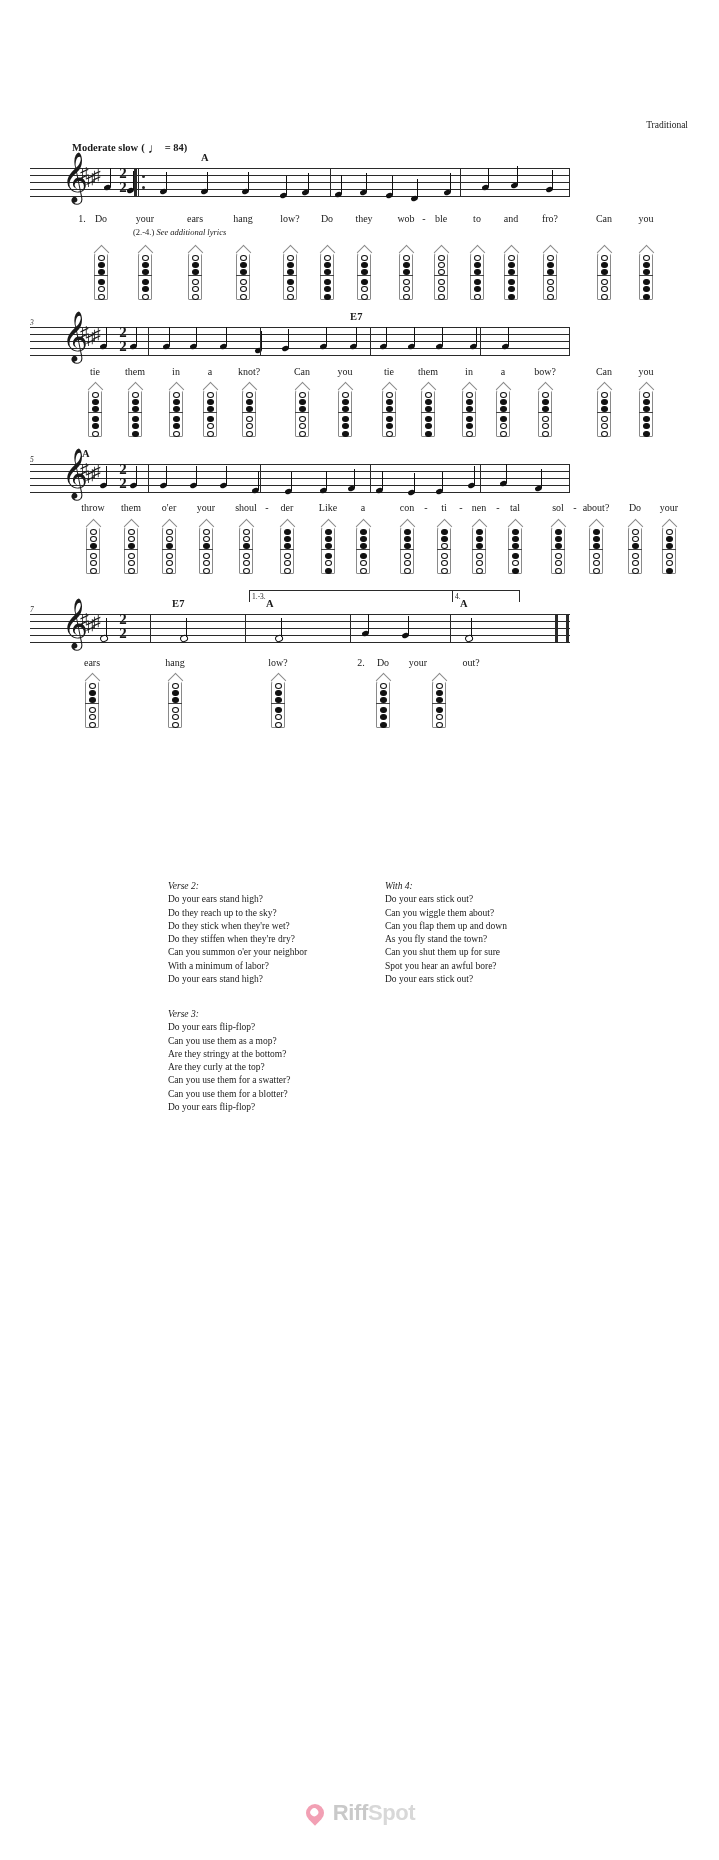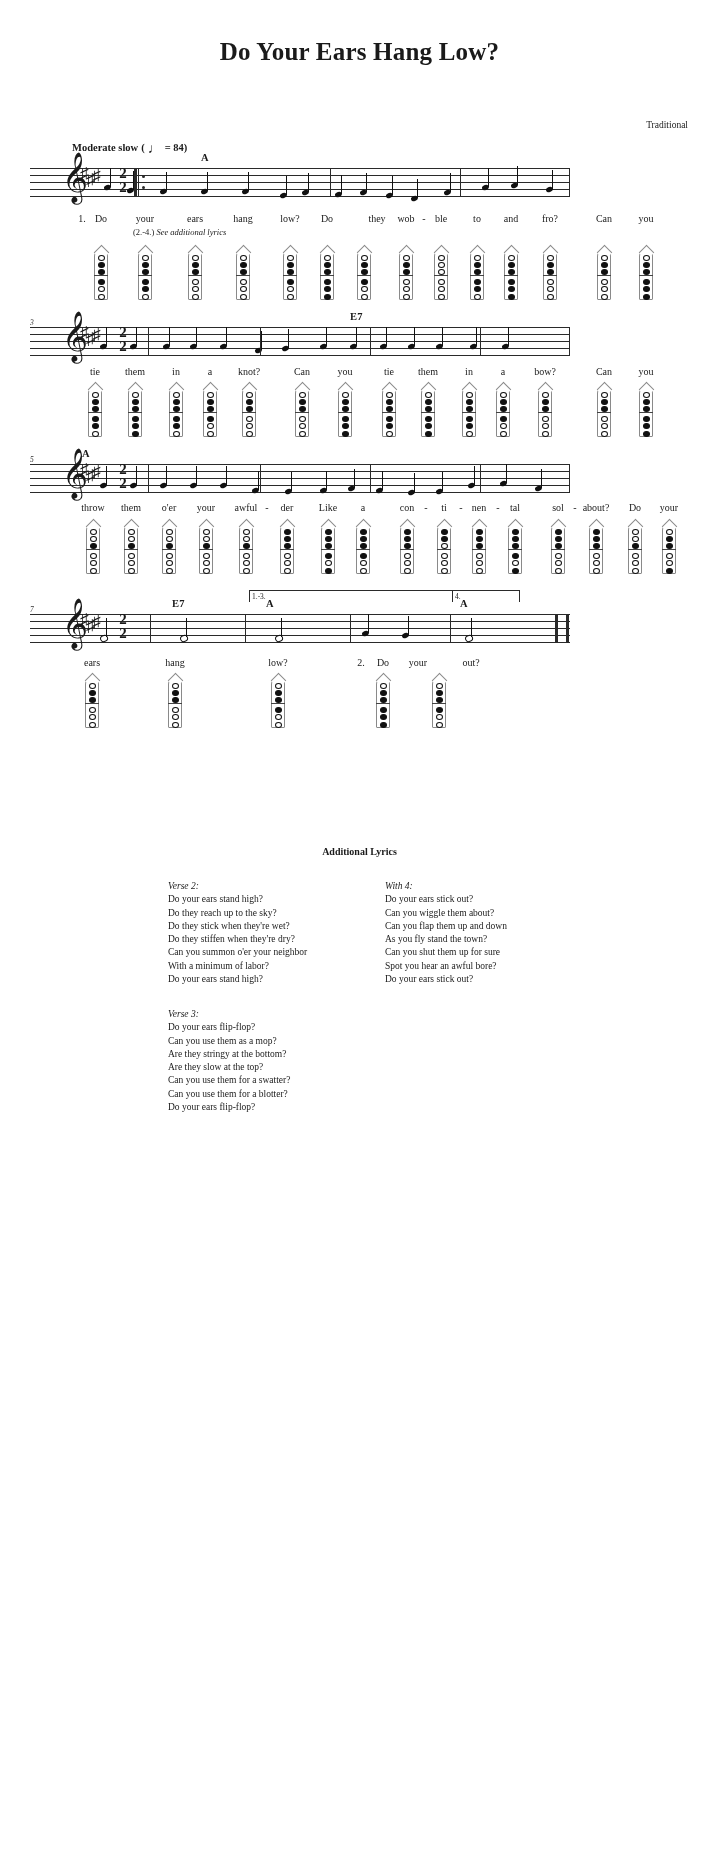--- a/index.html
+++ b/index.html
@@ -111,21 +111,20 @@
   }
   .logo .word{font-family:"Liberation Sans",sans-serif;font-size:22px;
               font-weight:bold;color:#d8d8d8;letter-spacing:-.4px;}
   .logo .word b{color:#c9c9c9;}
 </style>
 </head>
 <body>
 
 <div class="sheet">
 
-  <div class="title">Do Your Ears Hang Low?</div>
   <div class="composer">Traditional</div>
 
   <div class="tempo">
     <span>Moderate slow</span>
     <span>(</span>
     <span class="note-glyph">♩</span>
     <span>= 84)</span>
   </div>
 
   <div id="systems">
@@ -186,21 +185,21 @@
         </div>
         <div class="chordname" style="left: 201px; top: 152px;">A</div>
         <div class="lyricline" style="top: 213px;">
           <div class="lyric" style="left: 82px;">1.</div>
           <div class="lyric" style="left: 101px;">Do</div>
           <div class="lyric" style="left: 145px;">your</div>
           <div class="lyric" style="left: 195px;">ears</div>
           <div class="lyric" style="left: 243px;">hang</div>
           <div class="lyric" style="left: 290px;">low?</div>
           <div class="lyric" style="left: 327px;">Do</div>
-          <div class="lyric" style="left: 377px;">they</div>
+          <div class="lyric" style="left: 364px;">they</div>
           <div class="lyric" style="left: 406px;">wob</div>
           <div class="lyric" style="left: 424px;">-</div>
           <div class="lyric" style="left: 441px;">ble</div>
           <div class="lyric" style="left: 477px;">to</div>
           <div class="lyric" style="left: 511px;">and</div>
           <div class="lyric" style="left: 550px;">fro?</div>
           <div class="lyric" style="left: 604px;">Can</div>
           <div class="lyric" style="left: 646px;">you</div>
         </div>
         <div class="subnote" style="left: 133px; top: 227px;"><span>(2.-4.) </span><em>See additional lyrics</em></div>
@@ -636,21 +635,21 @@
           <div class="barline" style="left: 340px;"></div>
           <div class="barline" style="left: 450px;"></div>
           <div class="barline" style="left: 539px;"></div>
         </div>
         <div class="chordname" style="left: 82px; top: 448px;">A</div>
         <div class="lyricline" style="top: 502px;">
           <div class="lyric" style="left: 93px;">throw</div>
           <div class="lyric" style="left: 131px;">them</div>
           <div class="lyric" style="left: 169px;">o'er</div>
           <div class="lyric" style="left: 206px;">your</div>
-          <div class="lyric" style="left: 246px;">awful</div>
+          <div class="lyric" style="left: 246px;">shoul</div>
           <div class="lyric" style="left: 267px;">-</div>
           <div class="lyric" style="left: 287px;">der</div>
           <div class="lyric" style="left: 328px;">Like</div>
           <div class="lyric" style="left: 363px;">a</div>
           <div class="lyric" style="left: 407px;">con</div>
           <div class="lyric" style="left: 426px;">-</div>
           <div class="lyric" style="left: 444px;">ti</div>
           <div class="lyric" style="left: 461px;">-</div>
           <div class="lyric" style="left: 479px;">nen</div>
           <div class="lyric" style="left: 498px;">-</div>
@@ -946,47 +945,54 @@
             <div class="hole f" style="top: 18.9px;"></div>
             <div class="hole f" style="top: 29.1px;"></div>
             <div class="hole" style="top: 36.3px;"></div>
             <div class="hole" style="top: 43.5px;"></div>
             <div class="divider" style="top: 25.1px;"></div>
           </div>
         </div>
       </div>
     </div>
 
-  <div class="addl-title">Additional Lyrics</div>
   <div id="verses">
       <div class="verse" style="left: 168px; top: 880px;">
         <div class="vlabel">Verse 2:</div>
         <div>Do your ears stand high?</div>
         <div>Do they reach up to the sky?</div>
         <div>Do they stick when they're wet?</div>
         <div>Do they stiffen when they're dry?</div>
         <div>Can you summon o'er your neighbor</div>
         <div>With a minimum of labor?</div>
         <div>Do your ears stand high?</div>
       </div>
       <div class="verse" style="left: 168px; top: 1008px;">
         <div class="vlabel">Verse 3:</div>
         <div>Do your ears flip-flop?</div>
         <div>Can you use them as a mop?</div>
         <div>Are they stringy at the bottom?</div>
-        <div>Are they slow at the top?</div>
+        <div>Are they curly at the top?</div>
         <div>Can you use them for a swatter?</div>
         <div>Can you use them for a blotter?</div>
         <div>Do your ears flip-flop?</div>
       </div>
       <div class="verse" style="left: 385px; top: 880px;">
         <div class="vlabel">With 4:</div>
         <div>Do your ears stick out?</div>
         <div>Can you wiggle them about?</div>
         <div>Can you flap them up and down</div>
         <div>As you fly stand the town?</div>
         <div>Can you shut them up for sure</div>
         <div>Spot you hear an awful bore?</div>
         <div>Do your ears stick out?</div>
       </div>
     </div>
 
+  <div class="logo">
+    <span class="mark">
+        <div></div>
+      </span>
+    <span class="word">
+      <b>Riff</b><span>Spot</span>
+    </span>
+  </div>
 </div>
 
 </body></html>

